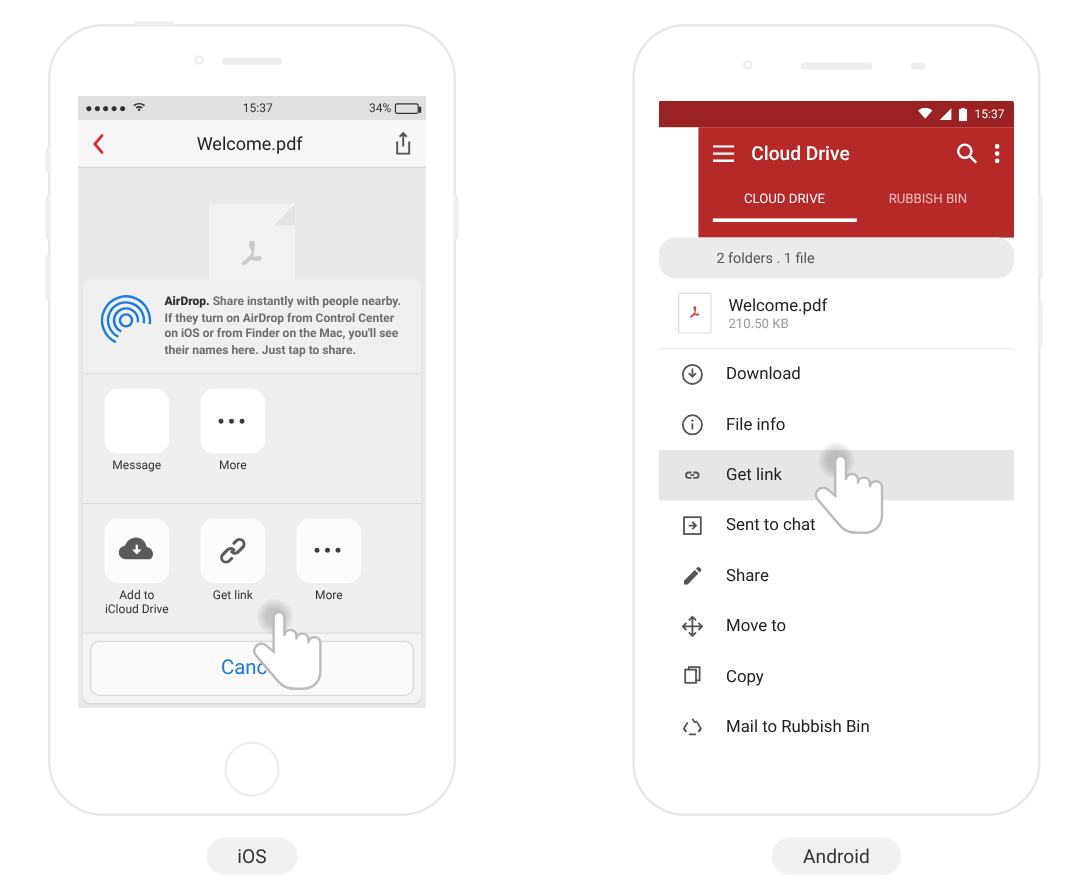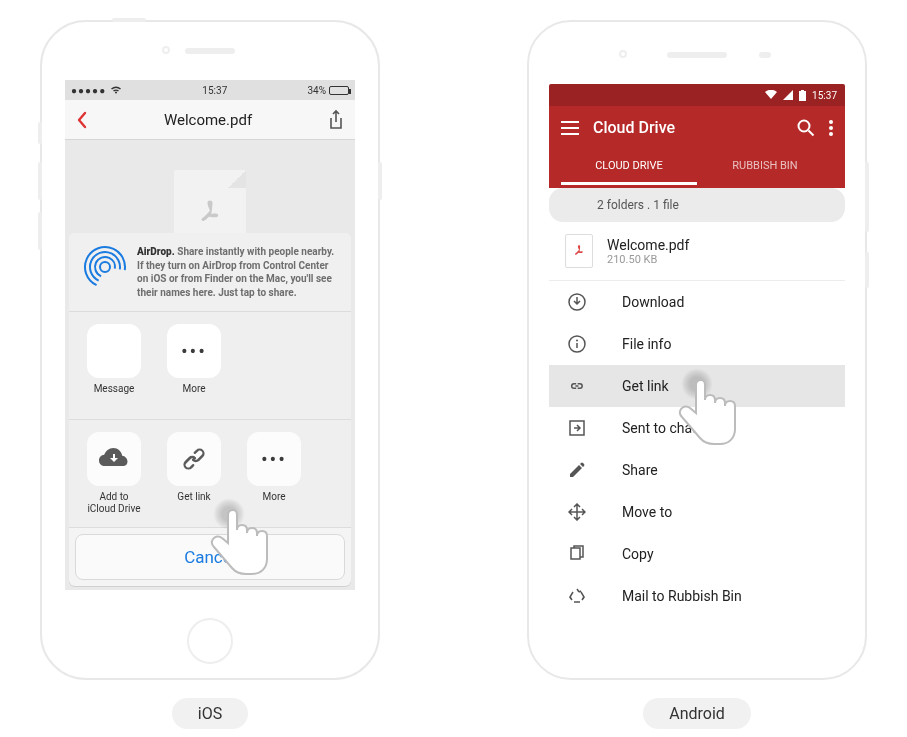--- a/index.html
+++ b/index.html
@@ -175,21 +175,21 @@
 
   
   .and-status {
     height: 22px; background: #9b2222; display: flex; align-items: center; justify-content: flex-end;
     gap: 6px; padding: 0 8px; color: #fff; font-size: 10px;
   }
   .and-status svg { display: block; }
 
   
   .and-appbar {
-    background: #b62929; color: #fff; padding: 12px 12px 3px 12px;
+    background: #b62929; color: #fff; padding: 12px 12px 13px 12px; margin-left: 33px;
   }
   .and-appbar .row1 { display: flex; align-items: center; gap: 14px; }
   .and-appbar .title { font-size: 16px; font-weight: 500; flex: 1; }
   .and-appbar .row1 svg { display:block; }
   .and-tabs { display: flex; margin-top: 12px; font-size: 11px; }
   .and-tabs .tab { flex: 1; text-align: center; padding: 10px 0; color: rgba(255,255,255,0.7); }
   .and-tabs .tab.active { color: #fff; border-bottom: 3px solid #fff; }
 
   .and-summary {
     background: #ebebeb; color: #555; font-size: 12px; padding: 10px 18px 10px 48px; border-radius: 14px;
@@ -200,21 +200,21 @@
   }
   .and-fileheader .thumb {
     width: 28px; height: 34px; border: 1px solid #ddd; border-radius: 2px;
     display: flex; align-items: center; justify-content: center; color: #d44; font-size: 10px;
   }
   .and-fileheader .meta .name { font-size: 14px; color: #222; }
   .and-fileheader .meta .size { font-size: 11px; color: #999; }
 
   .and-menu { }
   .and-menu .mi {
-    display: flex; align-items: center; gap: 35px; padding: 12px 18px;
+    display: flex; align-items: center; gap: 18px; padding: 12px 18px;
     font-size: 14px; color: #222;
   }
   .and-menu .mi .ico { width: 20px; display:flex; justify-content:center; color:#555; }
   .and-menu .mi.hl { background: #e6e6e6; }
 
 </style>
 </head>
 <body>
 
 <div class="stage">

